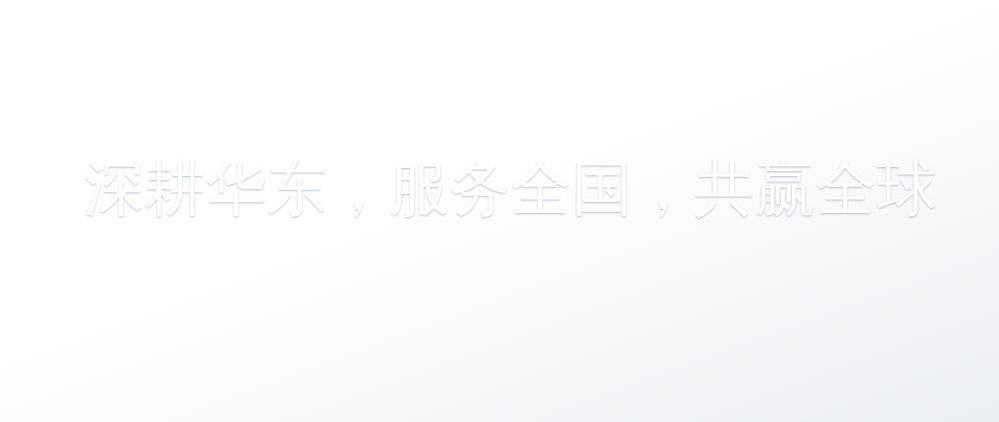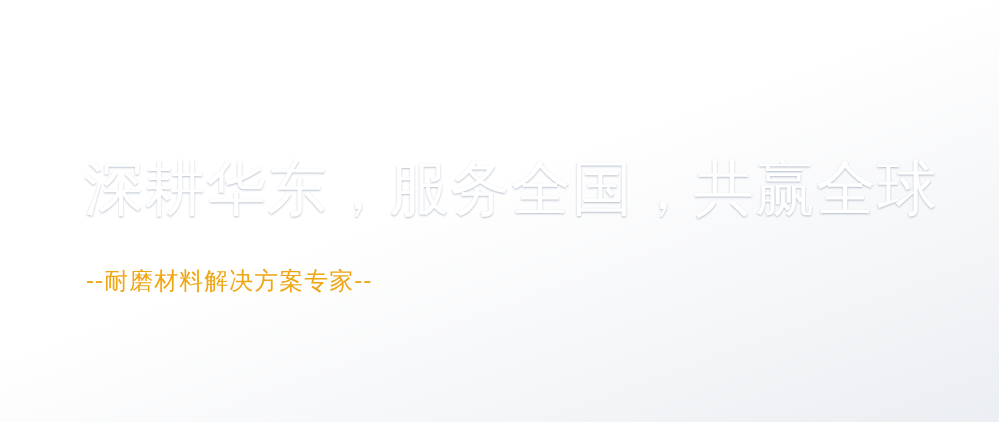--- a/index.html
+++ b/index.html
@@ -73,15 +73,14 @@
 </style>
 </head>
 <body>
 
 <div id="banner">
 
   <div id="sheen"></div>
 
   <div id="headline">深耕华东，服务全国，共赢全球</div>
 
-  <div id="subtitle">--耐磨材料解决方案专家--</div>
 
 </div>
 
 </body></html>

